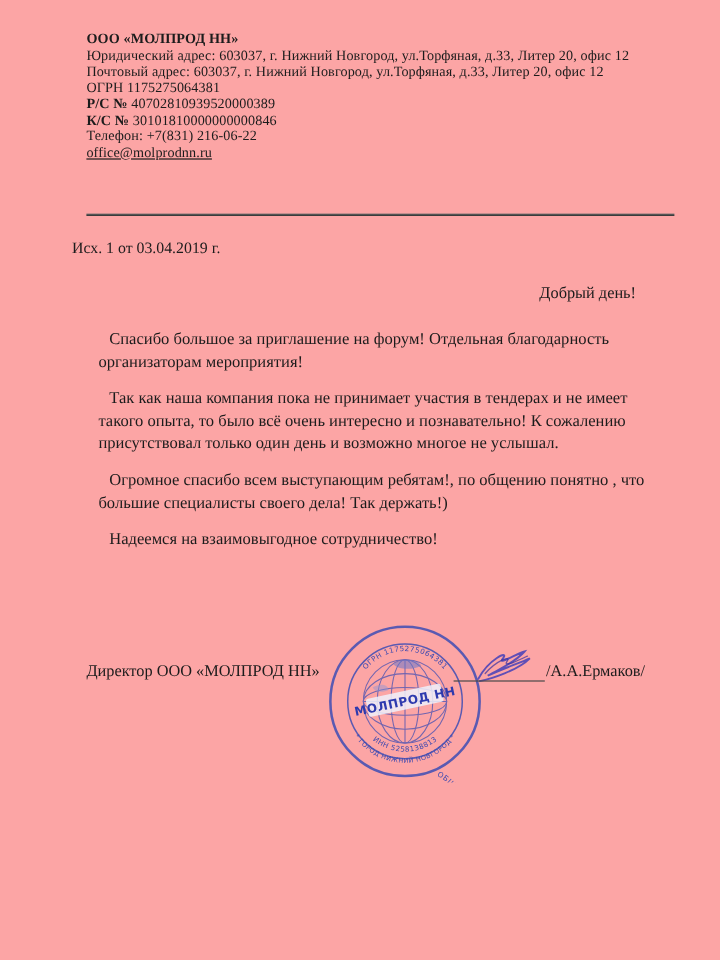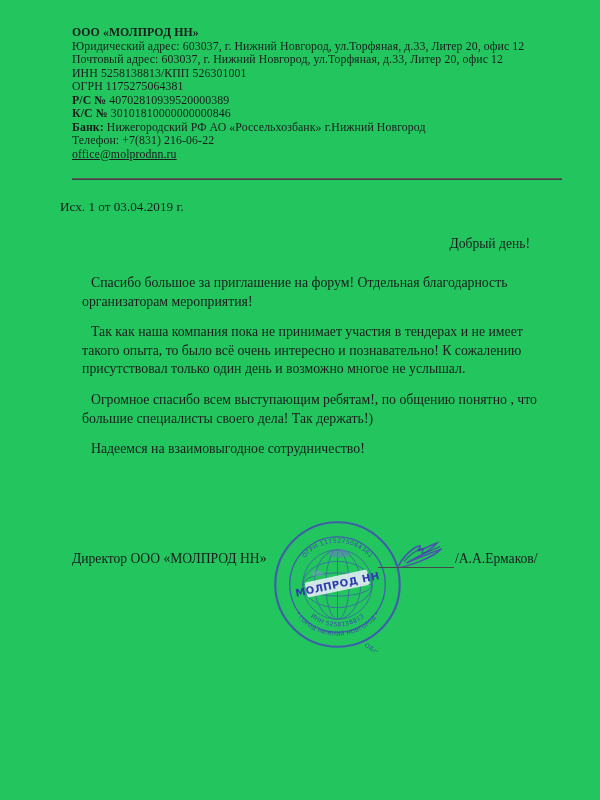--- a/index.html
+++ b/index.html
@@ -1,19 +1,19 @@
 <!DOCTYPE html>
 <html><head>
 <meta charset="utf-8">
 <style>
   html,body{margin:0;padding:0;}
   .page{
     position:relative;
     width:600px;height:800px;
-    background:#22c55e;
+    background:#fca5a5;
     overflow:hidden;
     font-family:"Liberation Serif","DejaVu Serif",serif;
     color:#1c1c1c;
   }
   .header{
     position:absolute;left:72px;top:26px;
     font-size:11.8px;line-height:13.5px;
     letter-spacing:.1px;
   }
   .header .hline b{font-weight:700;}
@@ -40,25 +40,23 @@
 </style>
 </head>
 <body>
 
 <div class="page">
 
   <div class="header">
     <div class="hline"><b>ООО «МОЛПРОД НН»</b><span></span></div>
     <div class="hline"><b></b><span>Юридический адрес: 603037, г. Нижний Новгород, ул.Торфяная, д.33, Литер 20, офис 12</span></div>
     <div class="hline"><b></b><span>Почтовый адрес: 603037, г. Нижний Новгород, ул.Торфяная, д.33, Литер 20, офис 12</span></div>
-    <div class="hline"><b></b><span>ИНН 5258138813/КПП 526301001</span></div>
     <div class="hline"><b></b><span>ОГРН 1175275064381</span></div>
     <div class="hline"><b>Р/С №</b><span> 40702810939520000389</span></div>
     <div class="hline"><b>К/С №</b><span> 30101810000000000846</span></div>
-    <div class="hline"><b>Банк:</b><span> Нижегородский РФ АО «Россельхозбанк» г.Нижний Новгород</span></div>
     <div class="hline"><b></b><span>Телефон: +7(831) 216-06-22</span></div>
     <div class="hline"><span class="email">office@molprodnn.ru</span></div>
   </div>
 
   <div class="rule"></div>
 
   <div class="ref">Исх. 1 от 03.04.2019 г.</div>
 
   <div class="greeting">Добрый день!</div>
 

